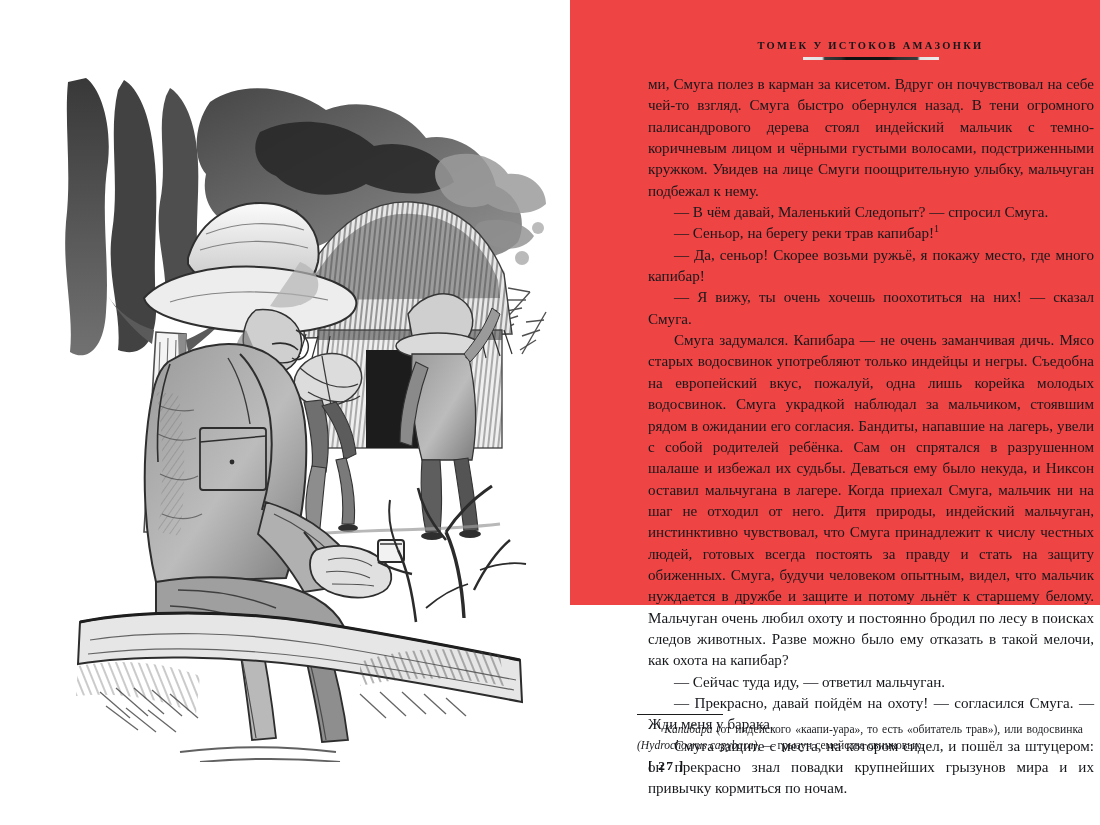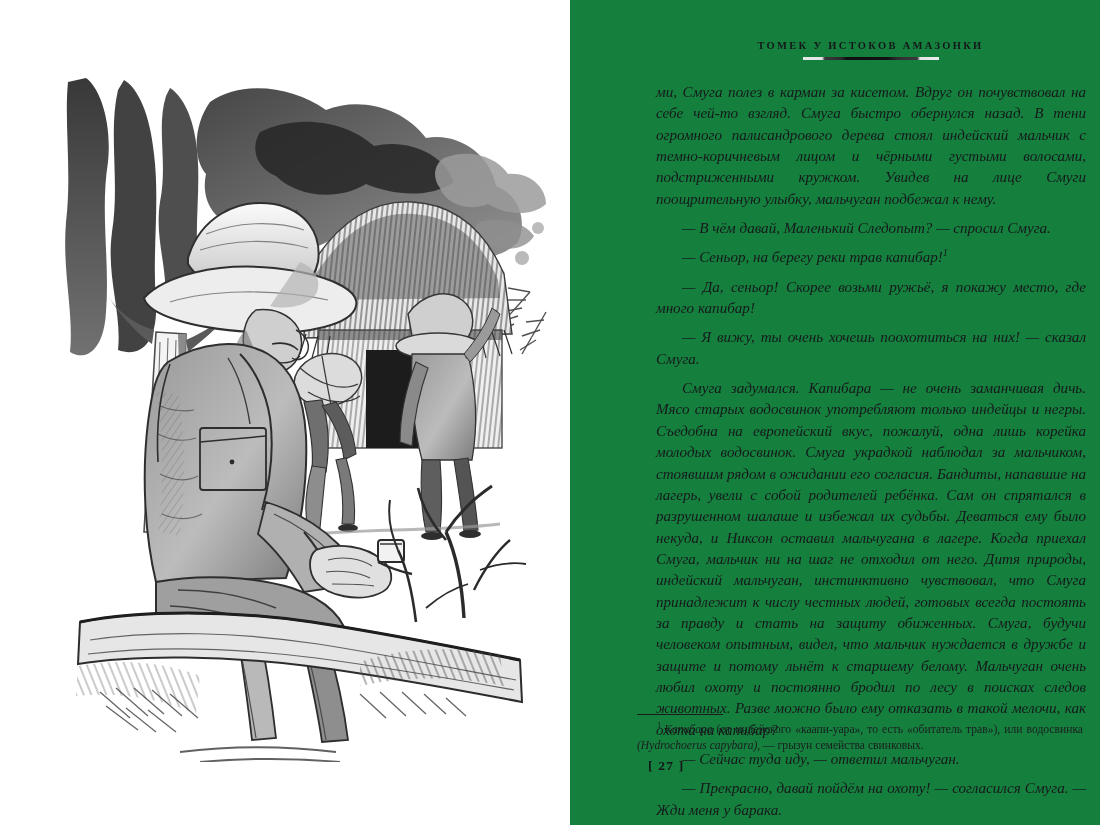--- a/index.html
+++ b/index.html
@@ -44,23 +44,23 @@
   .illustration svg {
     display: block;
     width: 100%;
     height: 100%;
   }
 
   
   .page-right {
     position: relative;
     width: 530px;
-    height: 825px;
+    height: 605px;
     flex: 0 0 530px;
-    background: #15803d;
+    background: #ef4444;
   }
 
   .running-head {
     position: absolute;
     left: 78px;
     top: 40px;
     width: 445px;
     text-align: center;
   }
   .running-head .rh-title {
@@ -90,23 +90,22 @@
     top: 74px;
     width: 446px;
     font-size: 15.1px;
     line-height: 21.35px;
     text-align: justify;
     text-justify: inter-word;
     color: #16181c;
     hyphens: manual;
   }
   .body-col p {
-    margin: 8px;
+    margin: 0;
     text-indent: 26px;
-    font-style: italic;
   }
   .body-col p.cont {
     text-indent: 0;
   }
   .body-col p.dialogue {
     text-indent: 26px;
   }
   .fn-ref {
     font-size: 10px;
     vertical-align: super;

